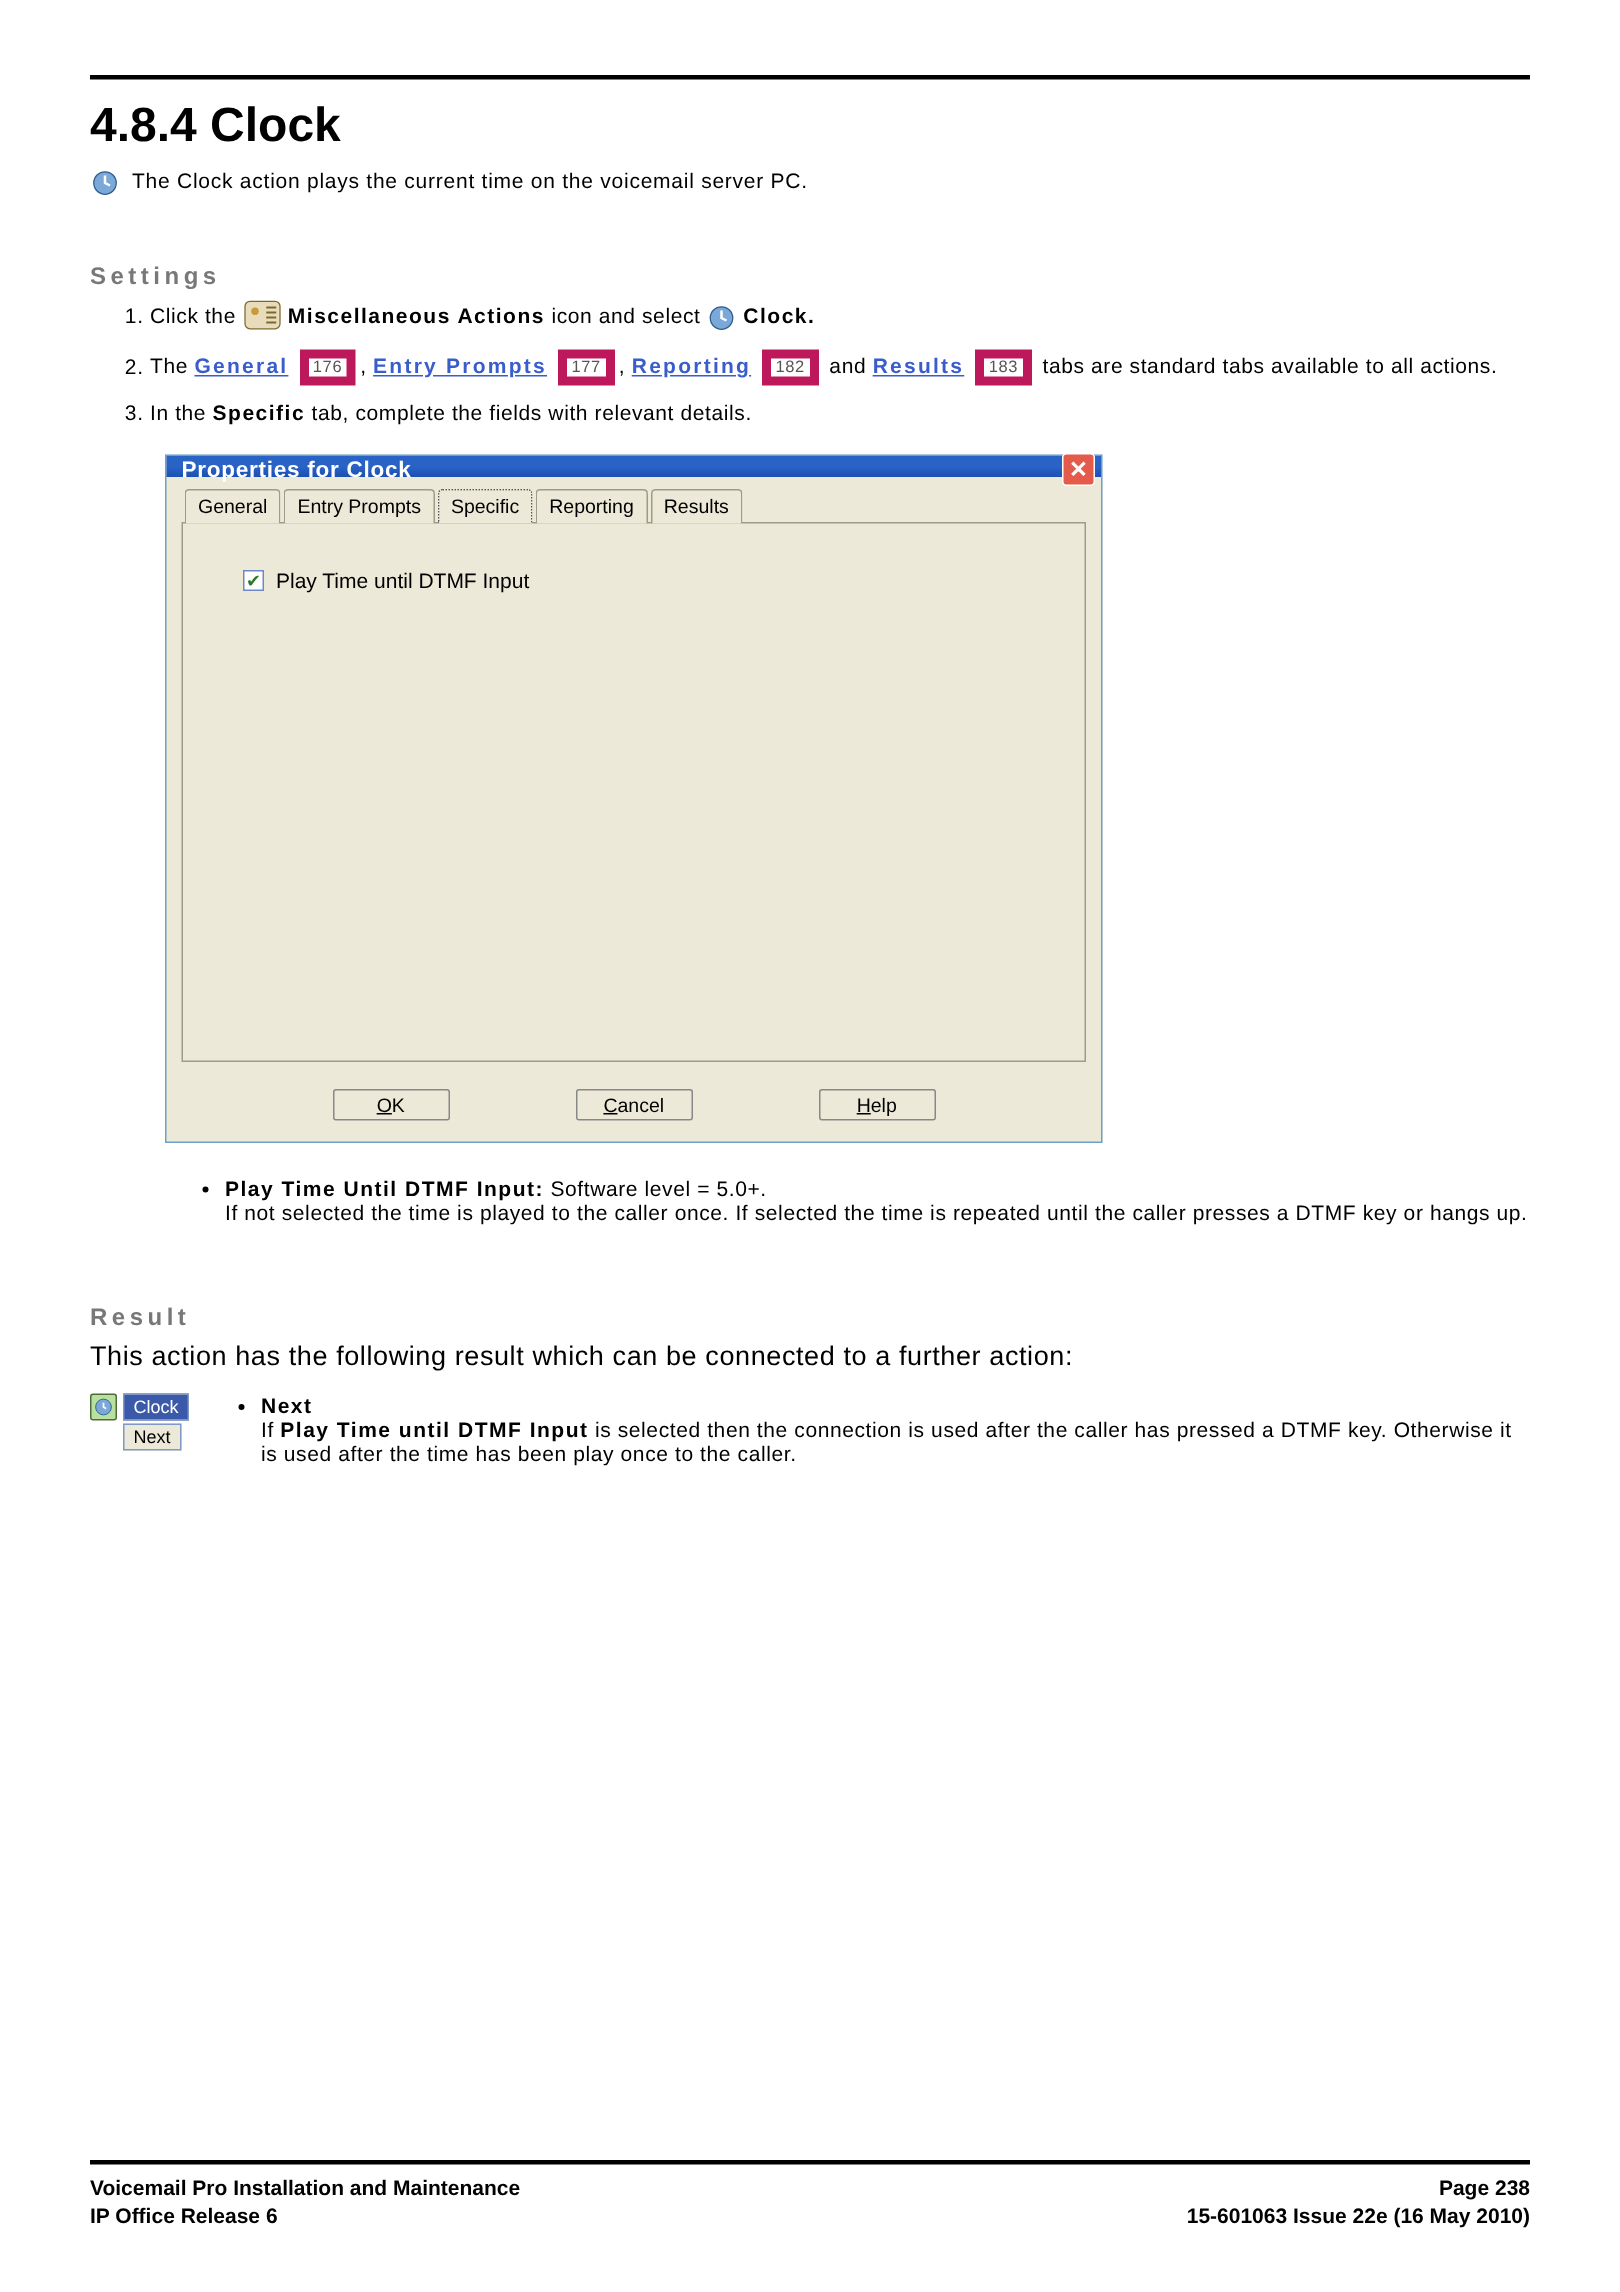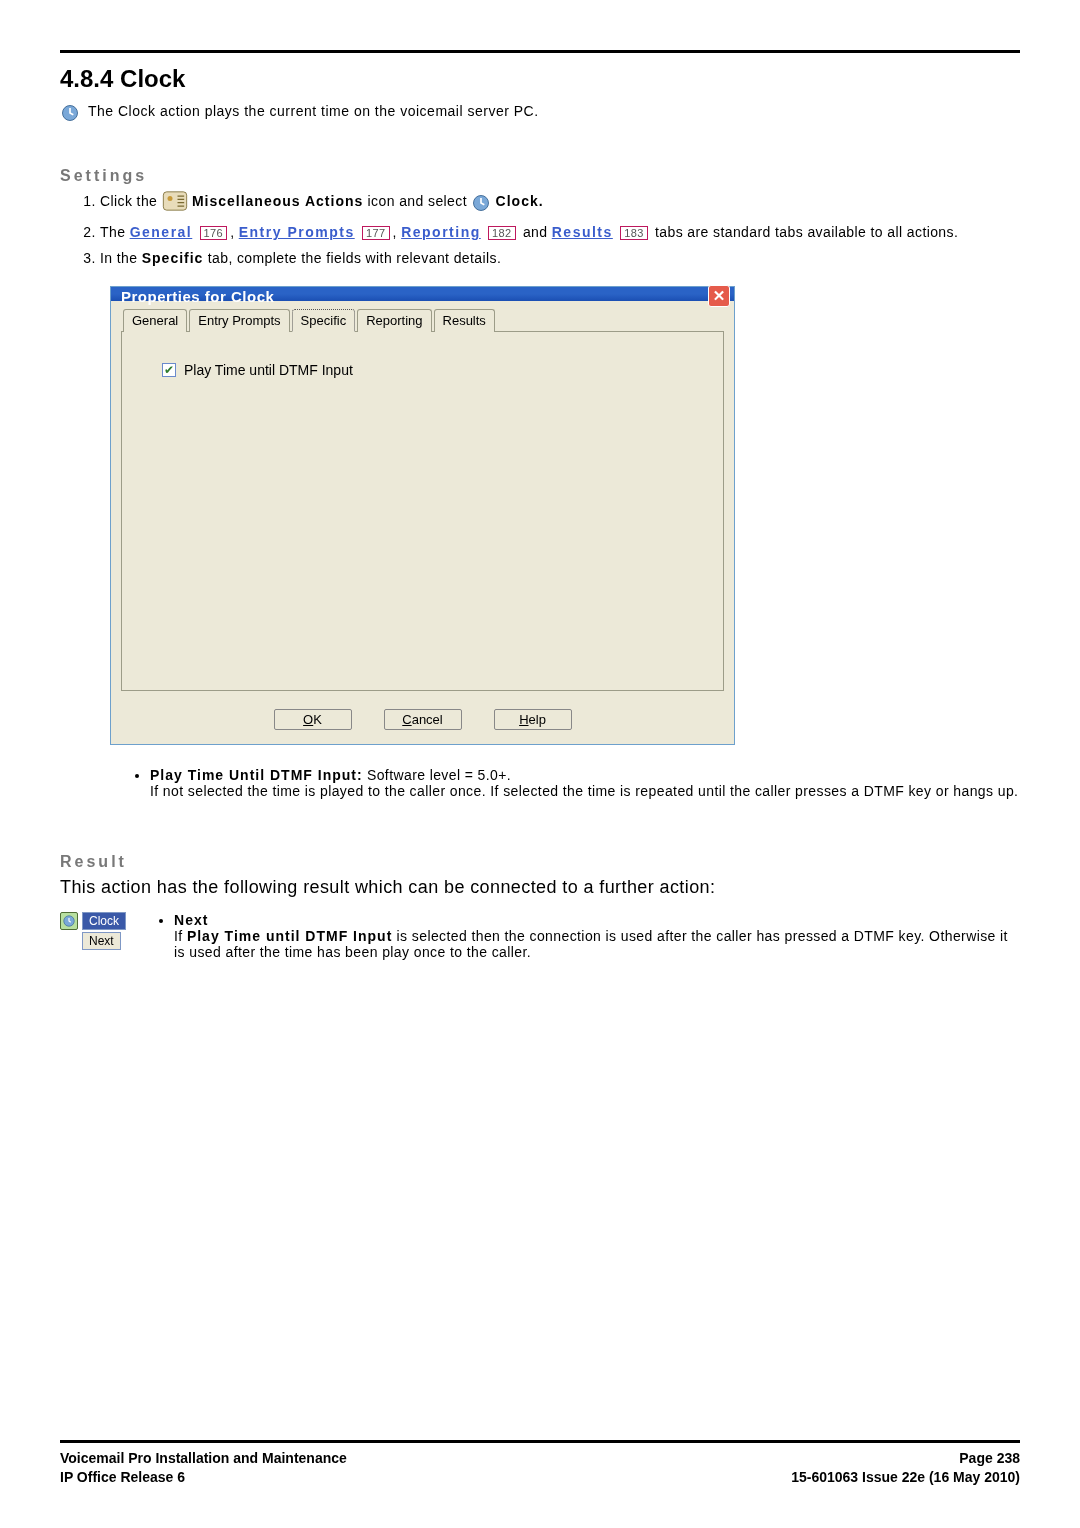--- a/index.html
+++ b/index.html
@@ -8,36 +8,36 @@
     background: #fff;
     font-family: Verdana, Arial, sans-serif;
     color: #000;
     width: 1080px;
     height: 1528px;
     padding: 50px 60px 40px 60px;
     display: flex;
     flex-direction: column;
   }
   .page-rule { border: none; border-top: 3px solid #000; margin: 0 0 8px 0; }
-  h2.section-title { font-size: 24px; font-weight: bold; margin: 4px 0 10px 0; }
+  h2.section-title { font-size: 32px; font-weight: bold; margin: 4px 0 10px 0; }
   .intro-row { display: flex; align-items: flex-start; gap: 8px; margin-bottom: 30px; }
   .clock-icon {
     display: inline-flex; align-items: center; justify-content: center;
     width: 20px; height: 20px;
   }
   .clock-icon svg { width: 20px; height: 20px; }
   .desc { font-size: 14px; letter-spacing: .5px; }
   h3.settings-h { font-size: 16px; color: #787878; letter-spacing: 3px; font-weight: bold; margin: 14px 0 6px 0; }
   ol.settings-list { margin: 0 0 0 40px; padding: 0; font-size: 14px; letter-spacing: .4px; }
   ol.settings-list li { margin-bottom: 10px; }
   .inline-icon { display: inline-block; vertical-align: middle; }
   .misc-icon svg { width: 26px; height: 20px; }
   .ref-link { color: #3a5dcc; text-decoration: underline; letter-spacing: 1.5px; font-weight: bold; }
   .pg-badge {
-    display: inline-block; border: 1px solid #be185d; font-size: 11px;
+    display: inline-block; border: 6px solid #be185d; font-size: 11px;
     padding: 0 3px; margin: 0 3px; vertical-align: middle; color: #555;
   }
   .strong { font-weight: bold; letter-spacing: 1px; }
 
   
   .dialog {
     width: 625px; margin: 10px 0 14px 50px;
     border: 1px solid #6da0cc;
     background: #ece9d8;
   }
@@ -63,21 +63,21 @@
   .tab.active { background: #ece9d8; border: 1px dotted #555; border-bottom: 1px solid #ece9d8; }
   .tab-panel {
     border: 1px solid #9c9c88; min-height: 360px; background: #ece9d8;
     padding: 30px 40px;
   }
   .checkbox-row { display: flex; align-items: center; gap: 8px; font-size: 14px; }
   .chk {
     width: 14px; height: 14px; background: #fff; border: 1px solid #6a8acc;
     display: inline-flex; align-items: center; justify-content: center; font-size: 12px; color: #2d7a2d;
   }
-  .dlg-buttons { display: flex; gap: 32px; justify-content: center; margin-top: 18px; }
+  .dlg-buttons { display: flex; gap: 84px; justify-content: center; margin-top: 18px; }
   .dlg-btn {
     min-width: 78px; padding: 2px 12px;
     border: 1px solid #888; background: #ece9d8; font-size: 13px;
     border-radius: 2px;
   }
   .underline-first::first-letter { text-decoration: underline; }
 
   
   ul.sub-bullets { list-style: disc; margin: 8px 0 0 90px; padding: 0; font-size: 14px; letter-spacing: .4px; }
   ul.sub-bullets li { margin-bottom: 4px; }

